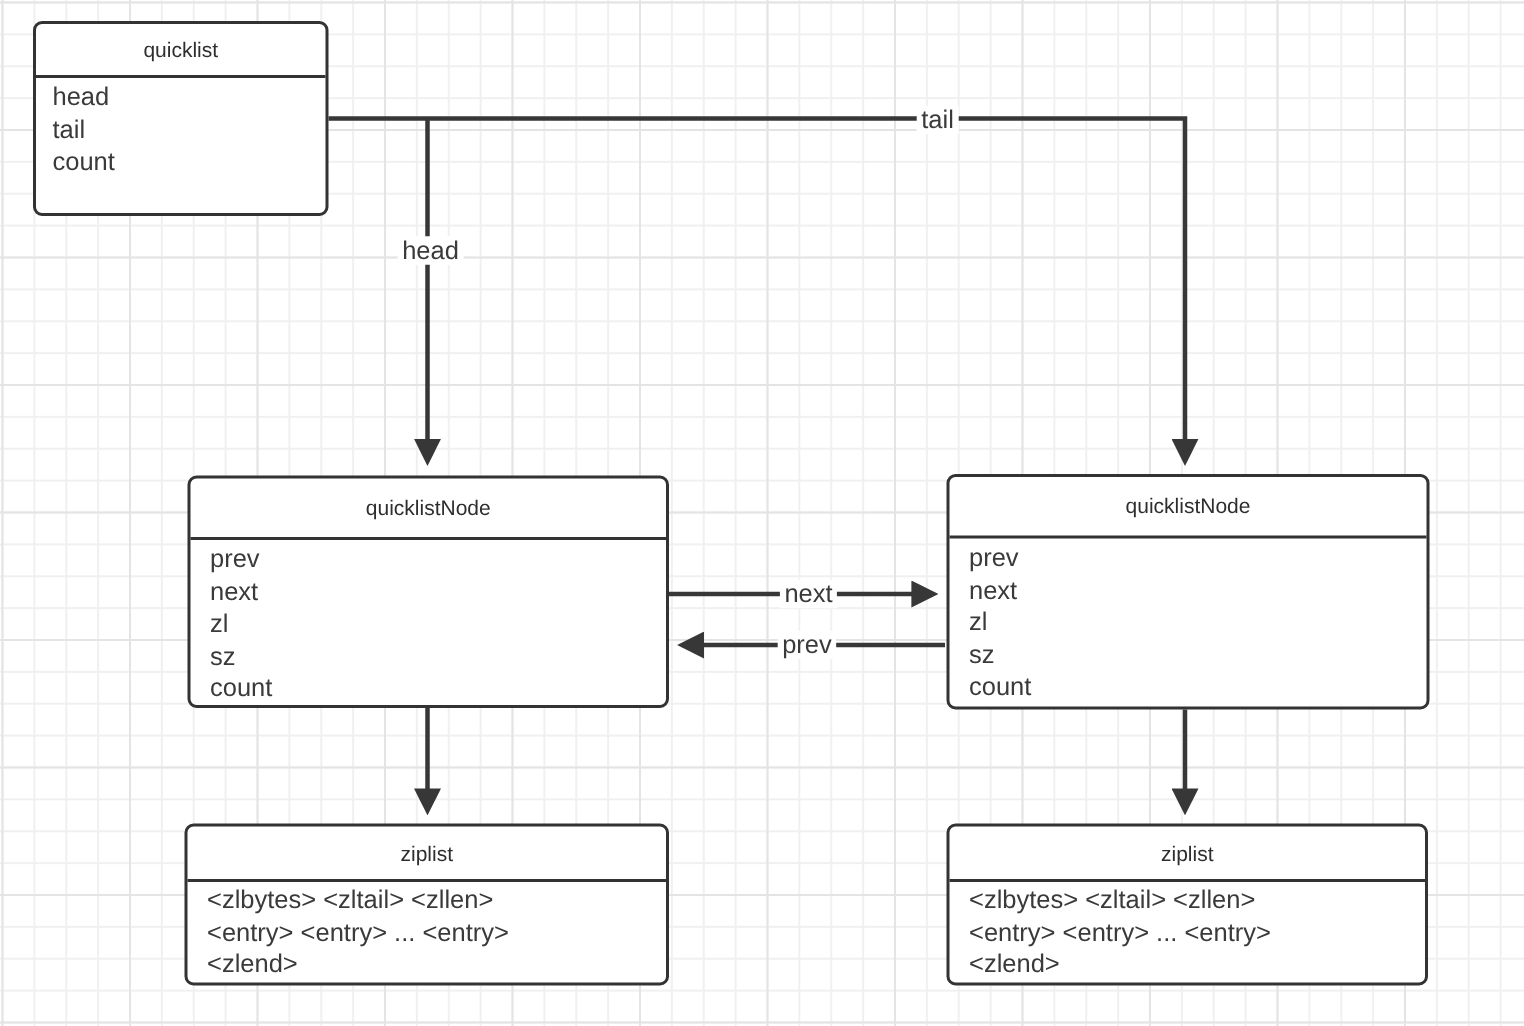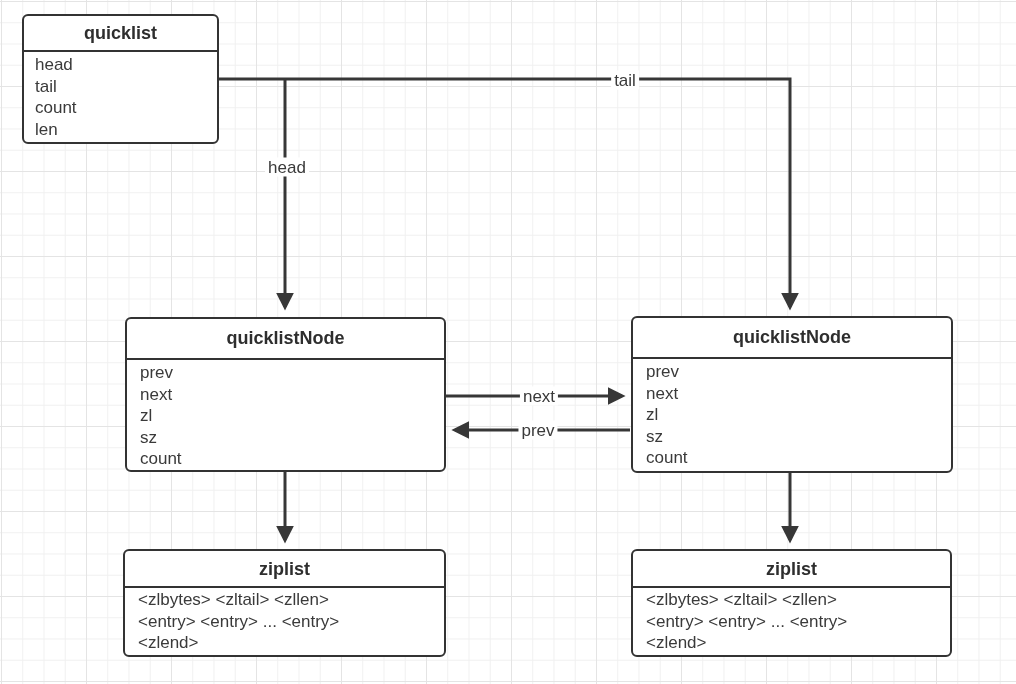--- a/index.html
+++ b/index.html
@@ -36,24 +36,24 @@
     position: absolute;
     box-sizing: border-box;
     background: #ffffff;
     border: 2.5px solid #333333;
     border-radius: 6px;
     color: #3a3a3a;
   }
   .box-title {
     box-sizing: border-box;
     border-bottom: 2.5px solid #333333;
-    font-weight: bold;
+    font-weight: normal;
     text-align: center;
     color: #2e2e2e;
-    font-size: 18px;
+    font-size: 14px;
   }
   .box-body {
     font-size: 17px;
     line-height: 21.5px;
     padding: 2px 4px 0 11px;
     white-space: nowrap;
   }
   .edge-label {
     position: absolute;
     transform: translate(-50%, -50%);
@@ -89,21 +89,20 @@
 
     <line x1="790" y1="473" x2="790" y2="540" marker-end="url(#arrow)"></line>
   </svg>
 
   <div class="box" style="left:22px; top:14px; width:197px; height:130px;">
     <div class="box-title" style="height:36px; line-height:35px;">quicklist</div>
     <div class="box-body">
       <div>head</div>
       <div>tail</div>
       <div>count</div>
-      <div>len</div>
     </div>
   </div>
 
   <div class="box" style="left:125px; top:317px; width:321px; height:155px;">
     <div class="box-title" style="height:41px; line-height:39px;">quicklistNode</div>
     <div class="box-body" style="padding-left:13px;">
       <div>prev</div>
       <div>next</div>
       <div>zl</div>
       <div>sz</div>

